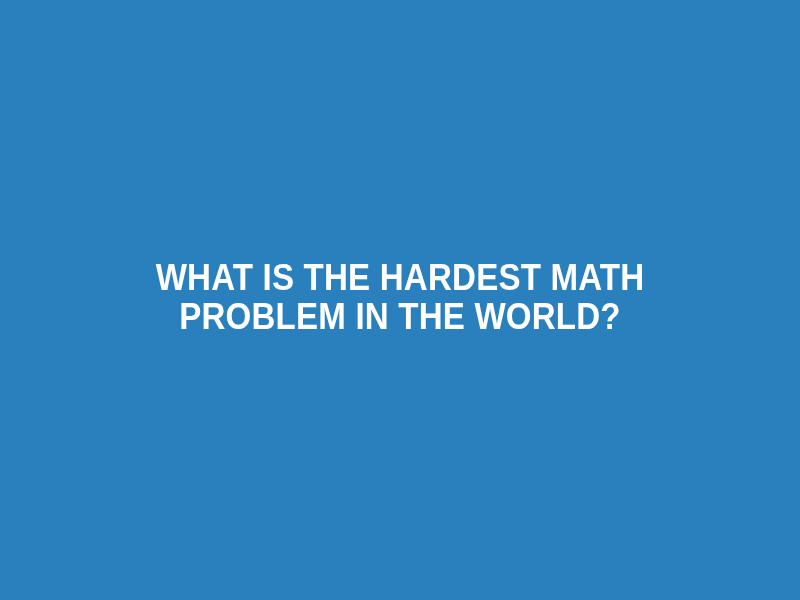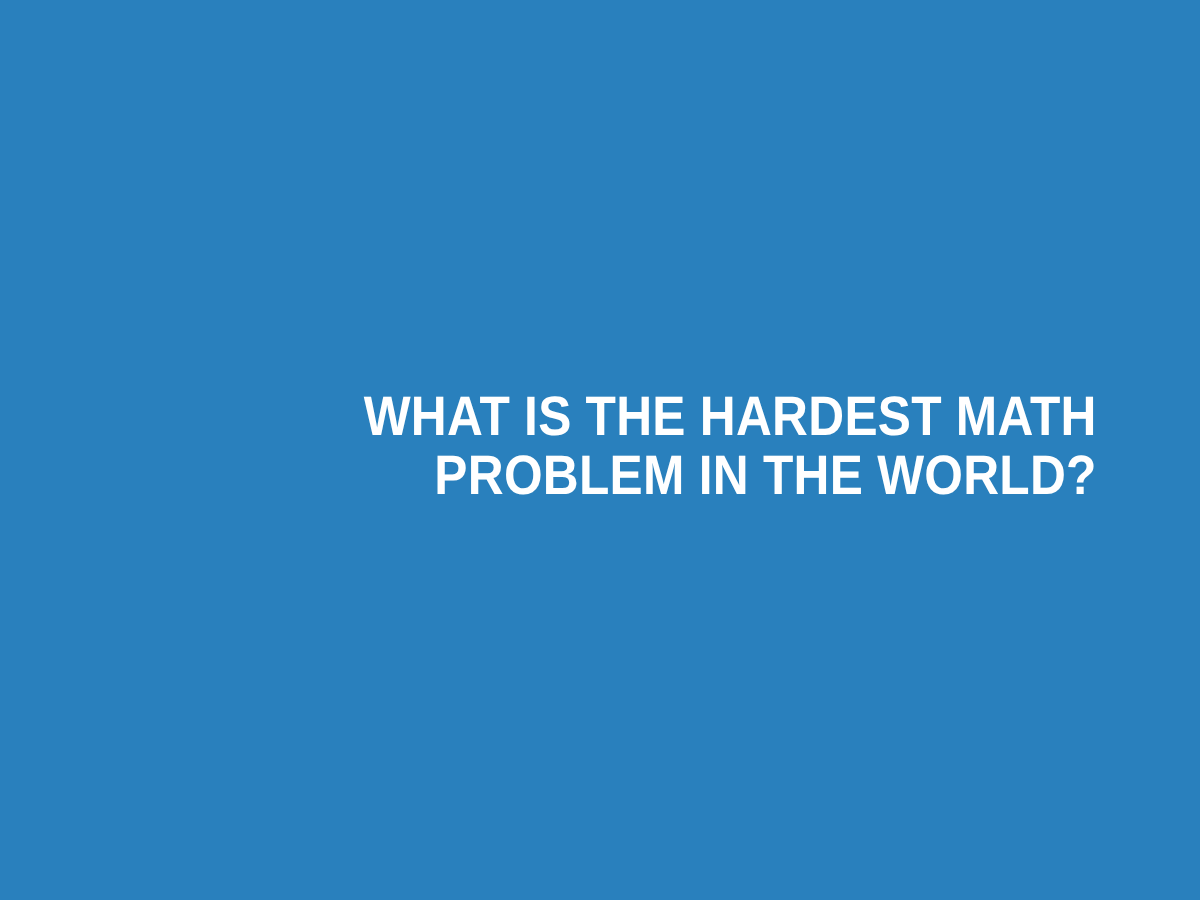--- a/index.html
+++ b/index.html
@@ -23,21 +23,21 @@
     background-color: #2980bd;
     display: flex;
     align-items: center;
     justify-content: center;
     box-sizing: border-box;
   }
 
   .headline-block {
     width: 740px;
     margin: 0 auto;
-    text-align: right;
+    text-align: center;
     
     transform: translateY(-3px);
   }
 
   .headline {
     margin: 0;
     padding: 0;
     color: #ffffff;
     font-family: "Liberation Sans", sans-serif;
     font-weight: bold;

